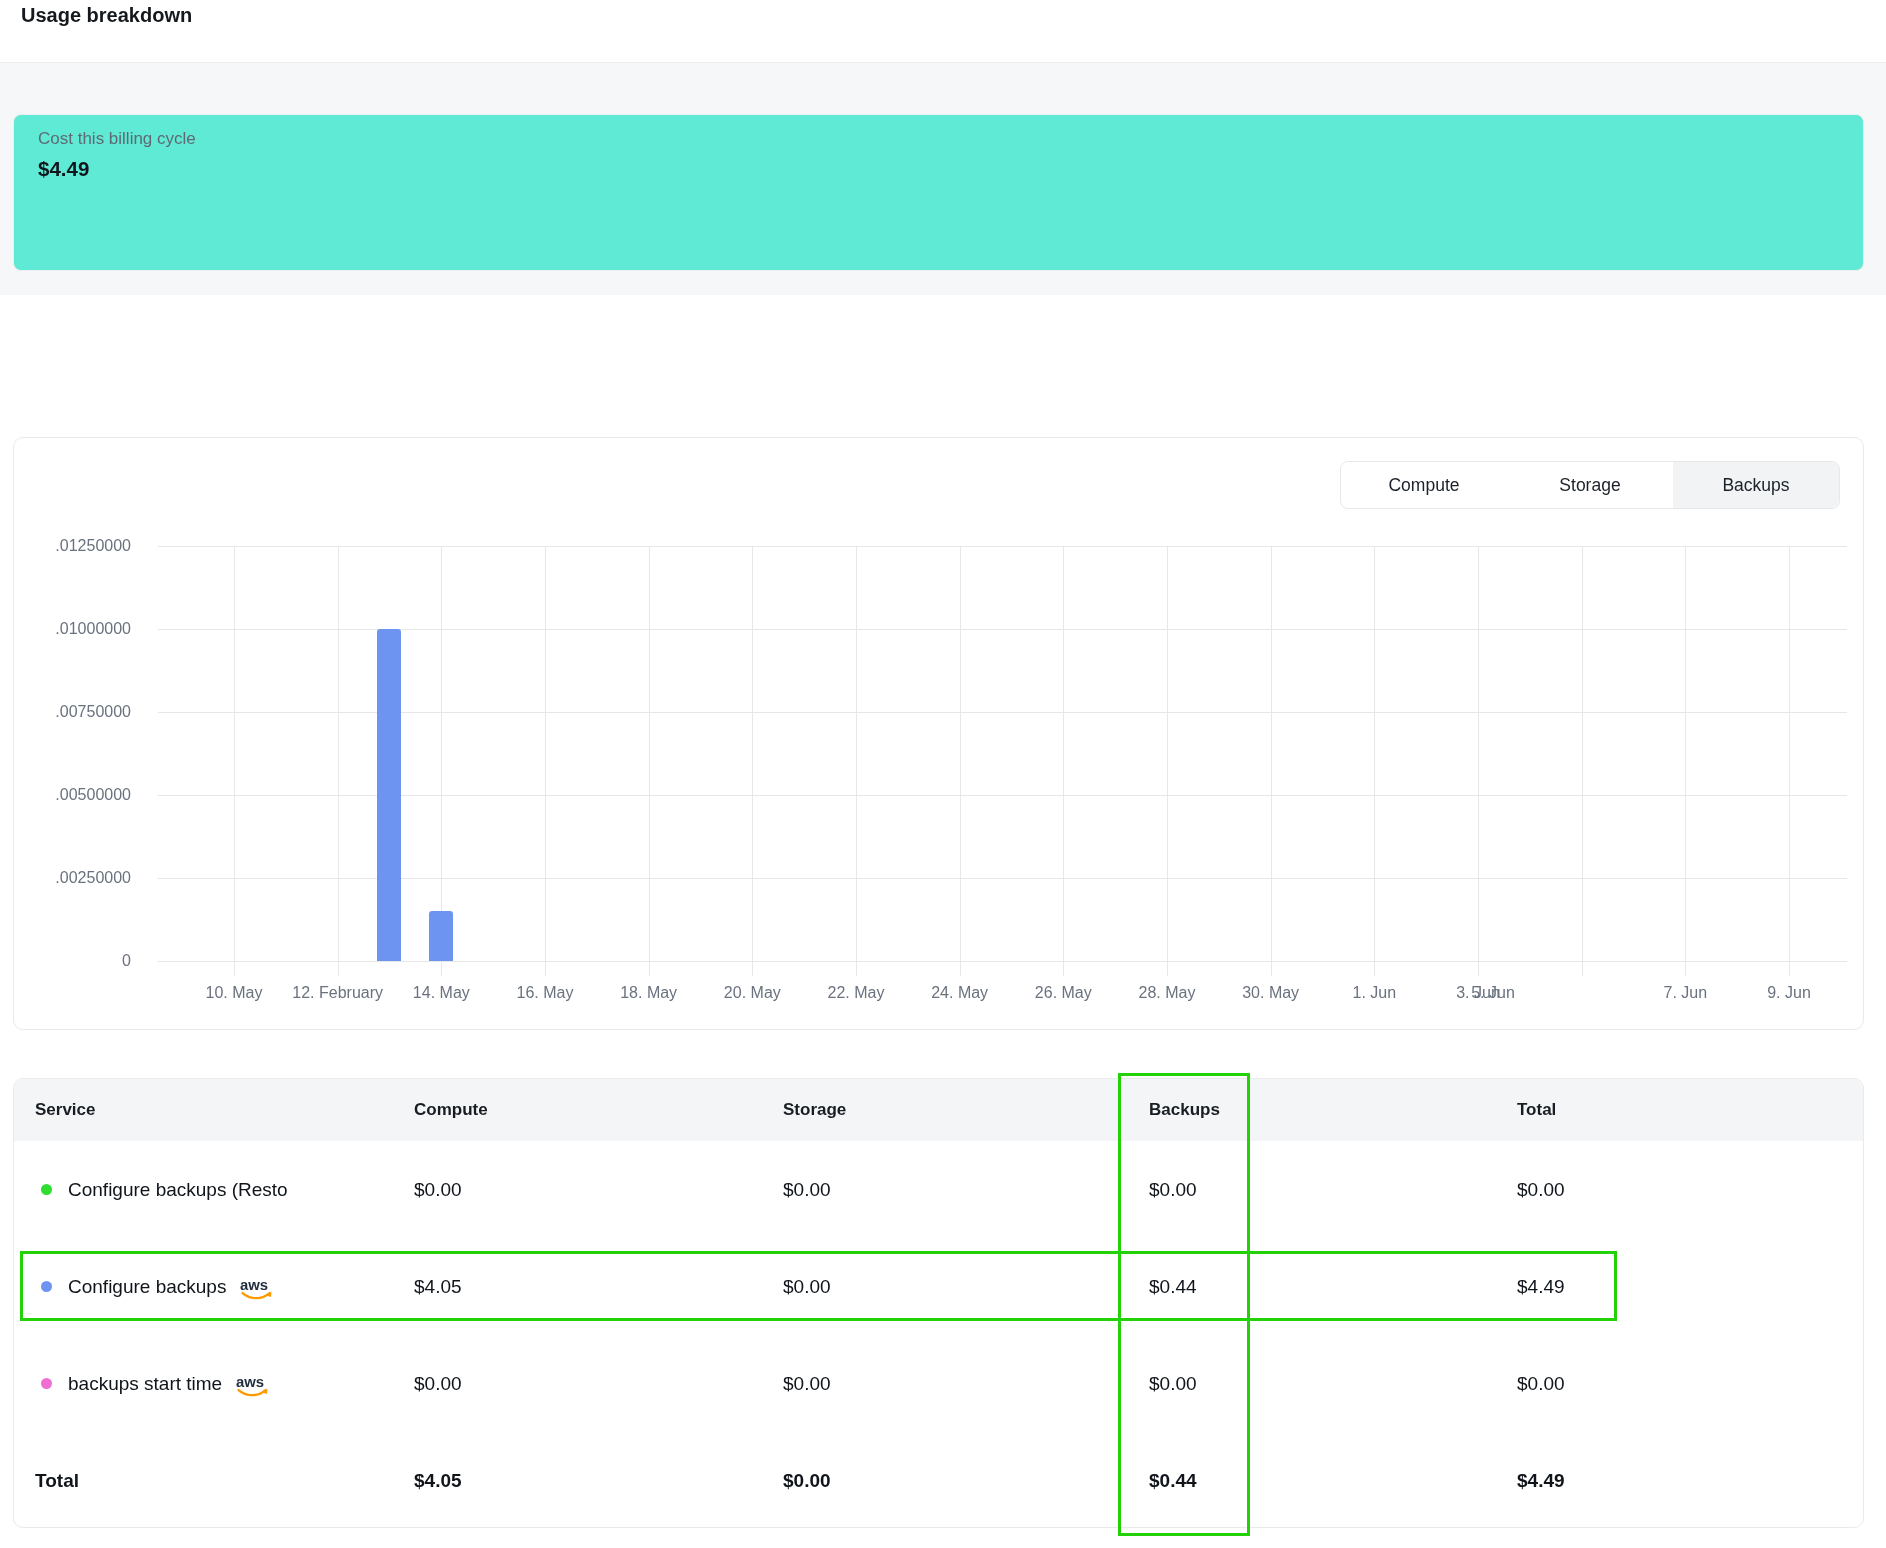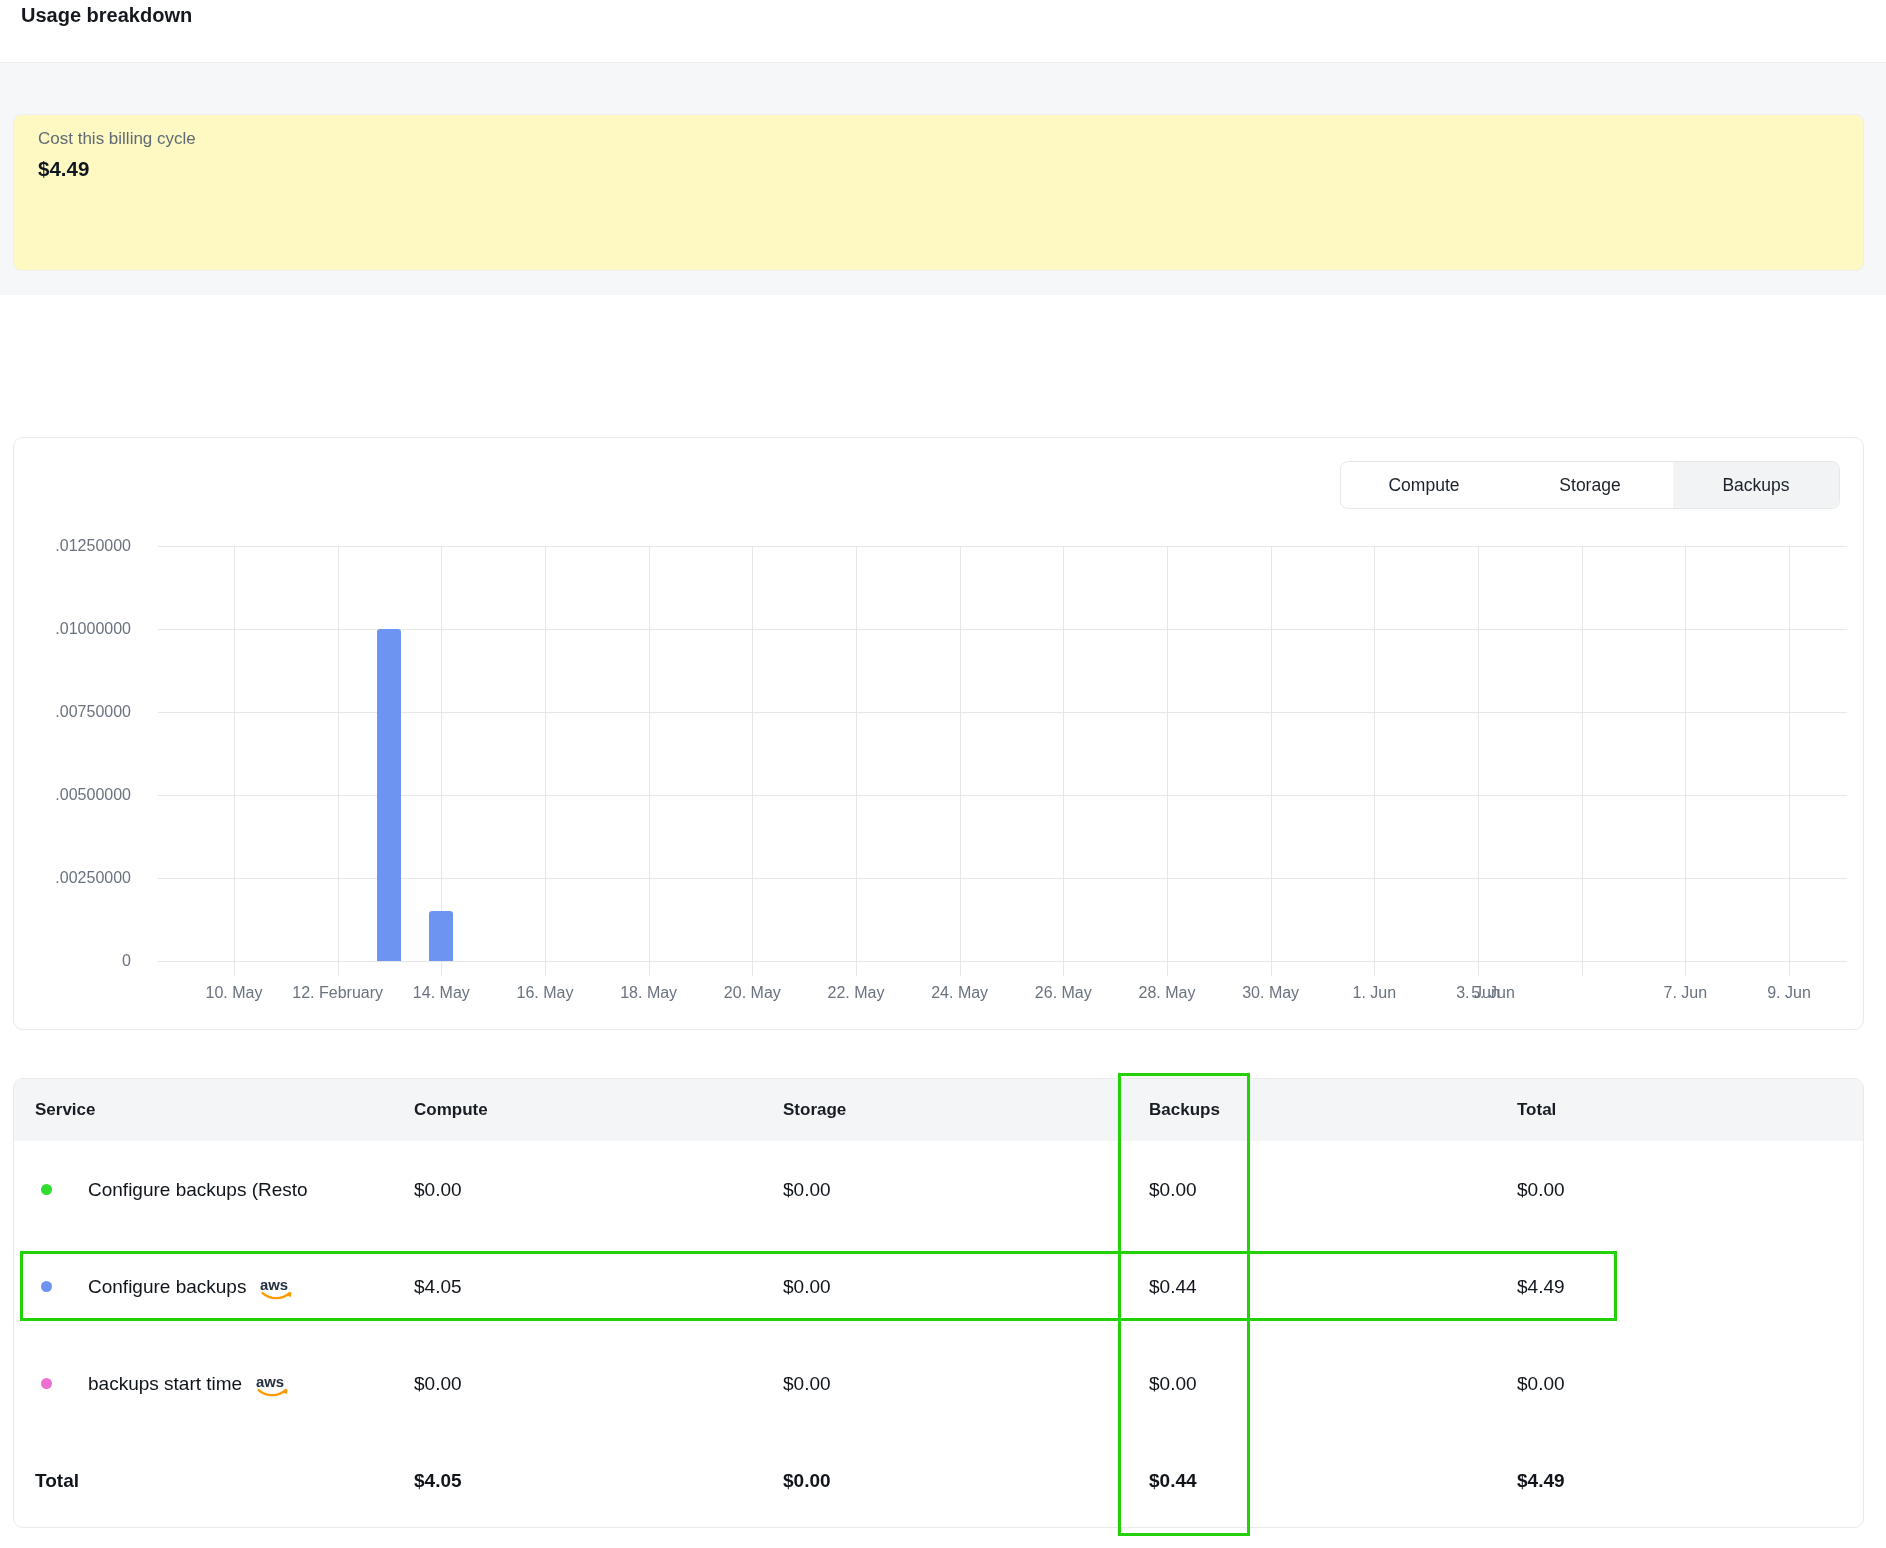--- a/index.html
+++ b/index.html
@@ -4,21 +4,21 @@
 <style>
   * { margin:0; padding:0; box-sizing:border-box; }
   html,body { background:#fff; }
   body { font-family:"Liberation Sans","DejaVu Sans",sans-serif; color:#10151b; }
   .page { position:relative; width:1886px; height:1548px; overflow:hidden; background:#fff; }
 
   .page-title { position:absolute; left:21px; top:4px; font-size:20px; font-weight:700; color:#15191e; }
 
   
   .band { position:absolute; left:0; top:62px; width:1886px; height:233px; background:#f6f7f8; border-top:1px solid #ebedee; }
-  .cost-card { position:absolute; left:13px; top:51px; width:1851px; height:157px; background:#fef9c3; border:1px solid #eceef0; border-radius:8px; }
+  .cost-card { position:absolute; left:13px; top:51px; width:1851px; height:157px; background:#5eead4; border:1px solid #eceef0; border-radius:8px; }
   .cost-label { position:absolute; left:24px; top:14px; font-size:17px; color:#5f6a75; }
   .cost-amount { position:absolute; left:24px; top:42px; font-size:20.5px; font-weight:700; color:#0f161d; }
 
   
   .tp-row { position:absolute; left:0; top:345px; width:1863px; display:flex; justify-content:flex-end; align-items:center; gap:45px; }
   .tp-label { font-size:17px; font-weight:700; color:#10151b; }
   .tp-select { position:relative; width:411px; height:47px; background:#f1f2f4; border:1px solid #e4e6e9; border-radius:8px; cursor:pointer; }
   .tp-select span { position:absolute; left:21px; top:0; line-height:45px; font-size:17.5px; color:#232a32; }
   .tp-select svg { position:absolute; right:22px; top:12px; }
 
@@ -34,21 +34,21 @@
   .bar { position:absolute; border-radius:3px 3px 0 0; }
 
   
   .table-card { position:absolute; left:13px; top:1078px; width:1851px; height:450px; background:#fff; border:1px solid #e8eaec; border-radius:10px; overflow:hidden; }
   .thead { position:absolute; left:0; top:0; width:100%; height:62px; background:#f3f5f7; }
   .hcell { position:absolute; top:0; line-height:62px; font-size:17px; font-weight:600; color:#181d23;text-align:right; }
   .trow { position:absolute; left:0; width:100%; height:97px; }
   .cell { position:absolute; top:0; line-height:97px; font-size:19px; color:#10151b; }
   .svc { display:flex; align-items:center; height:97px; line-height:normal; }
   .dot { width:11px; height:11px; border-radius:50%; margin:0 16px 0 6px; flex:0 0 auto; }
-  .svc-name { font-size:19px; color:#10151b; white-space:nowrap; overflow:hidden; max-width:296px;margin-left:20px; }
+  .svc-name { font-size:19px; color:#10151b; white-space:nowrap; overflow:hidden; max-width:296px; }
   .aws { margin-left:13px; flex:0 0 auto; position:relative; top:3px; }
   .trow.total .cell { font-weight:700; }
 
   
   .hl { position:absolute; border:3px solid #23d206; pointer-events:none; z-index:5; background:transparent; }
   .hl-col { left:1118px; top:1073px; width:132px; height:463px; }
   .hl-row { left:20px; top:1251px; width:1597px; height:70px; }
 </style>
 </head>
 <body>

